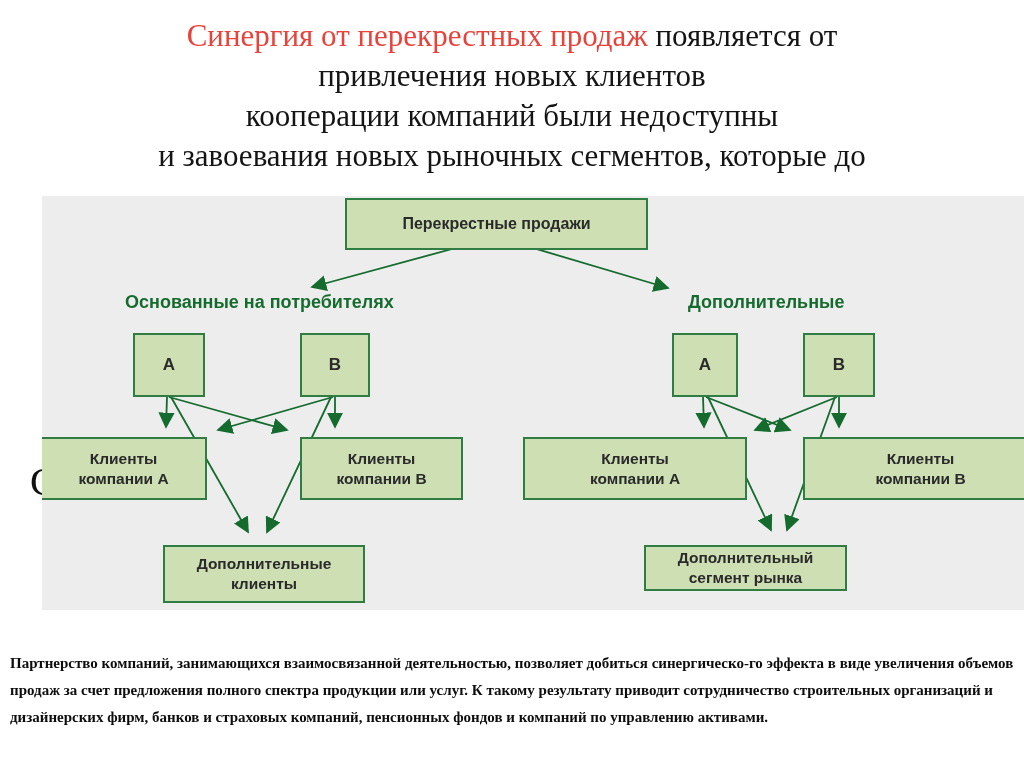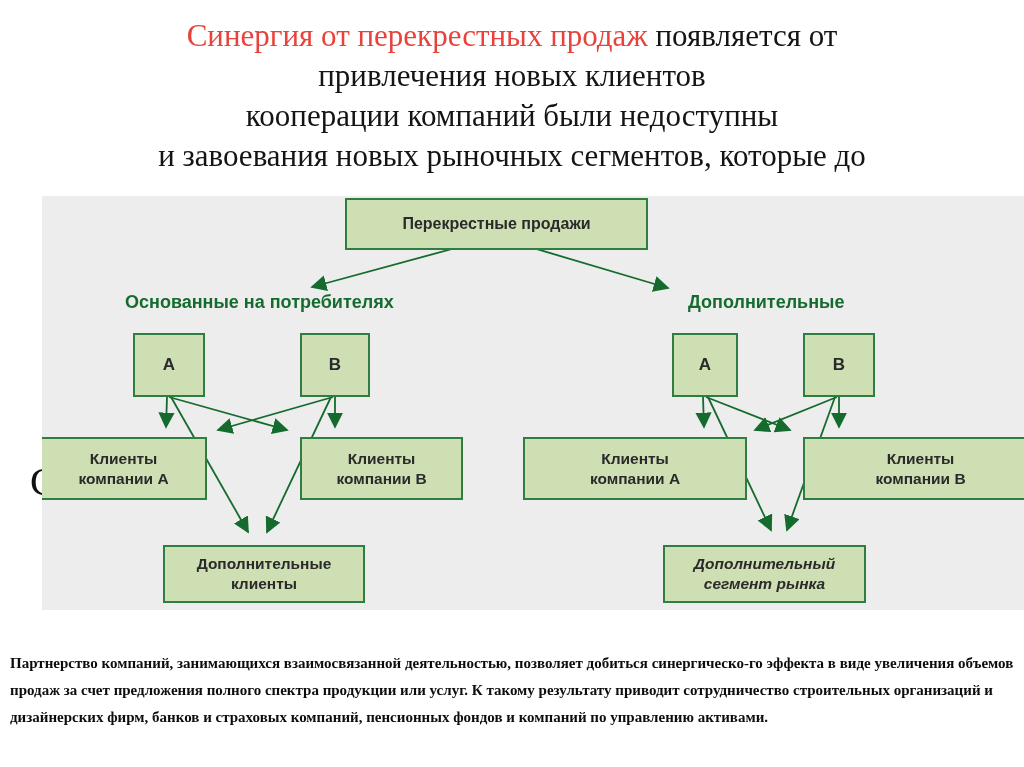--- a/index.html
+++ b/index.html
@@ -118,21 +118,21 @@
       <span>В</span>
     </div>
     <div class="gbox client-node" style="left:481px; top:241px; width:224px; height:63px;">
       <span>Клиенты
 компании А</span>
     </div>
     <div class="gbox client-node" style="left:761px; top:241px; width:235px; height:63px;">
       <span>Клиенты
 компании В</span>
     </div>
-    <div class="gbox result-node" style="left:621px; top:349px; width:203px; height:58px;font-style:italic;">
+    <div class="gbox result-node" style="left:602px; top:349px; width:203px; height:46px;">
       <span>Дополнительный
 сегмент рынка</span>
     </div>
 
   </div>
 
   <div class="footer-block">Партнерство компаний, занимающихся взаимосвязанной деятельностью, позволяет добиться синергическо-го эффекта в виде увеличения объемов продаж за счет предложения полного спектра продукции или услуг. К такому результату приводит сотрудничество строительных организаций и дизайнерских фирм, банков и страховых компаний, пенсионных фондов и компаний по управлению активами.</div>
 
 </div>
 

